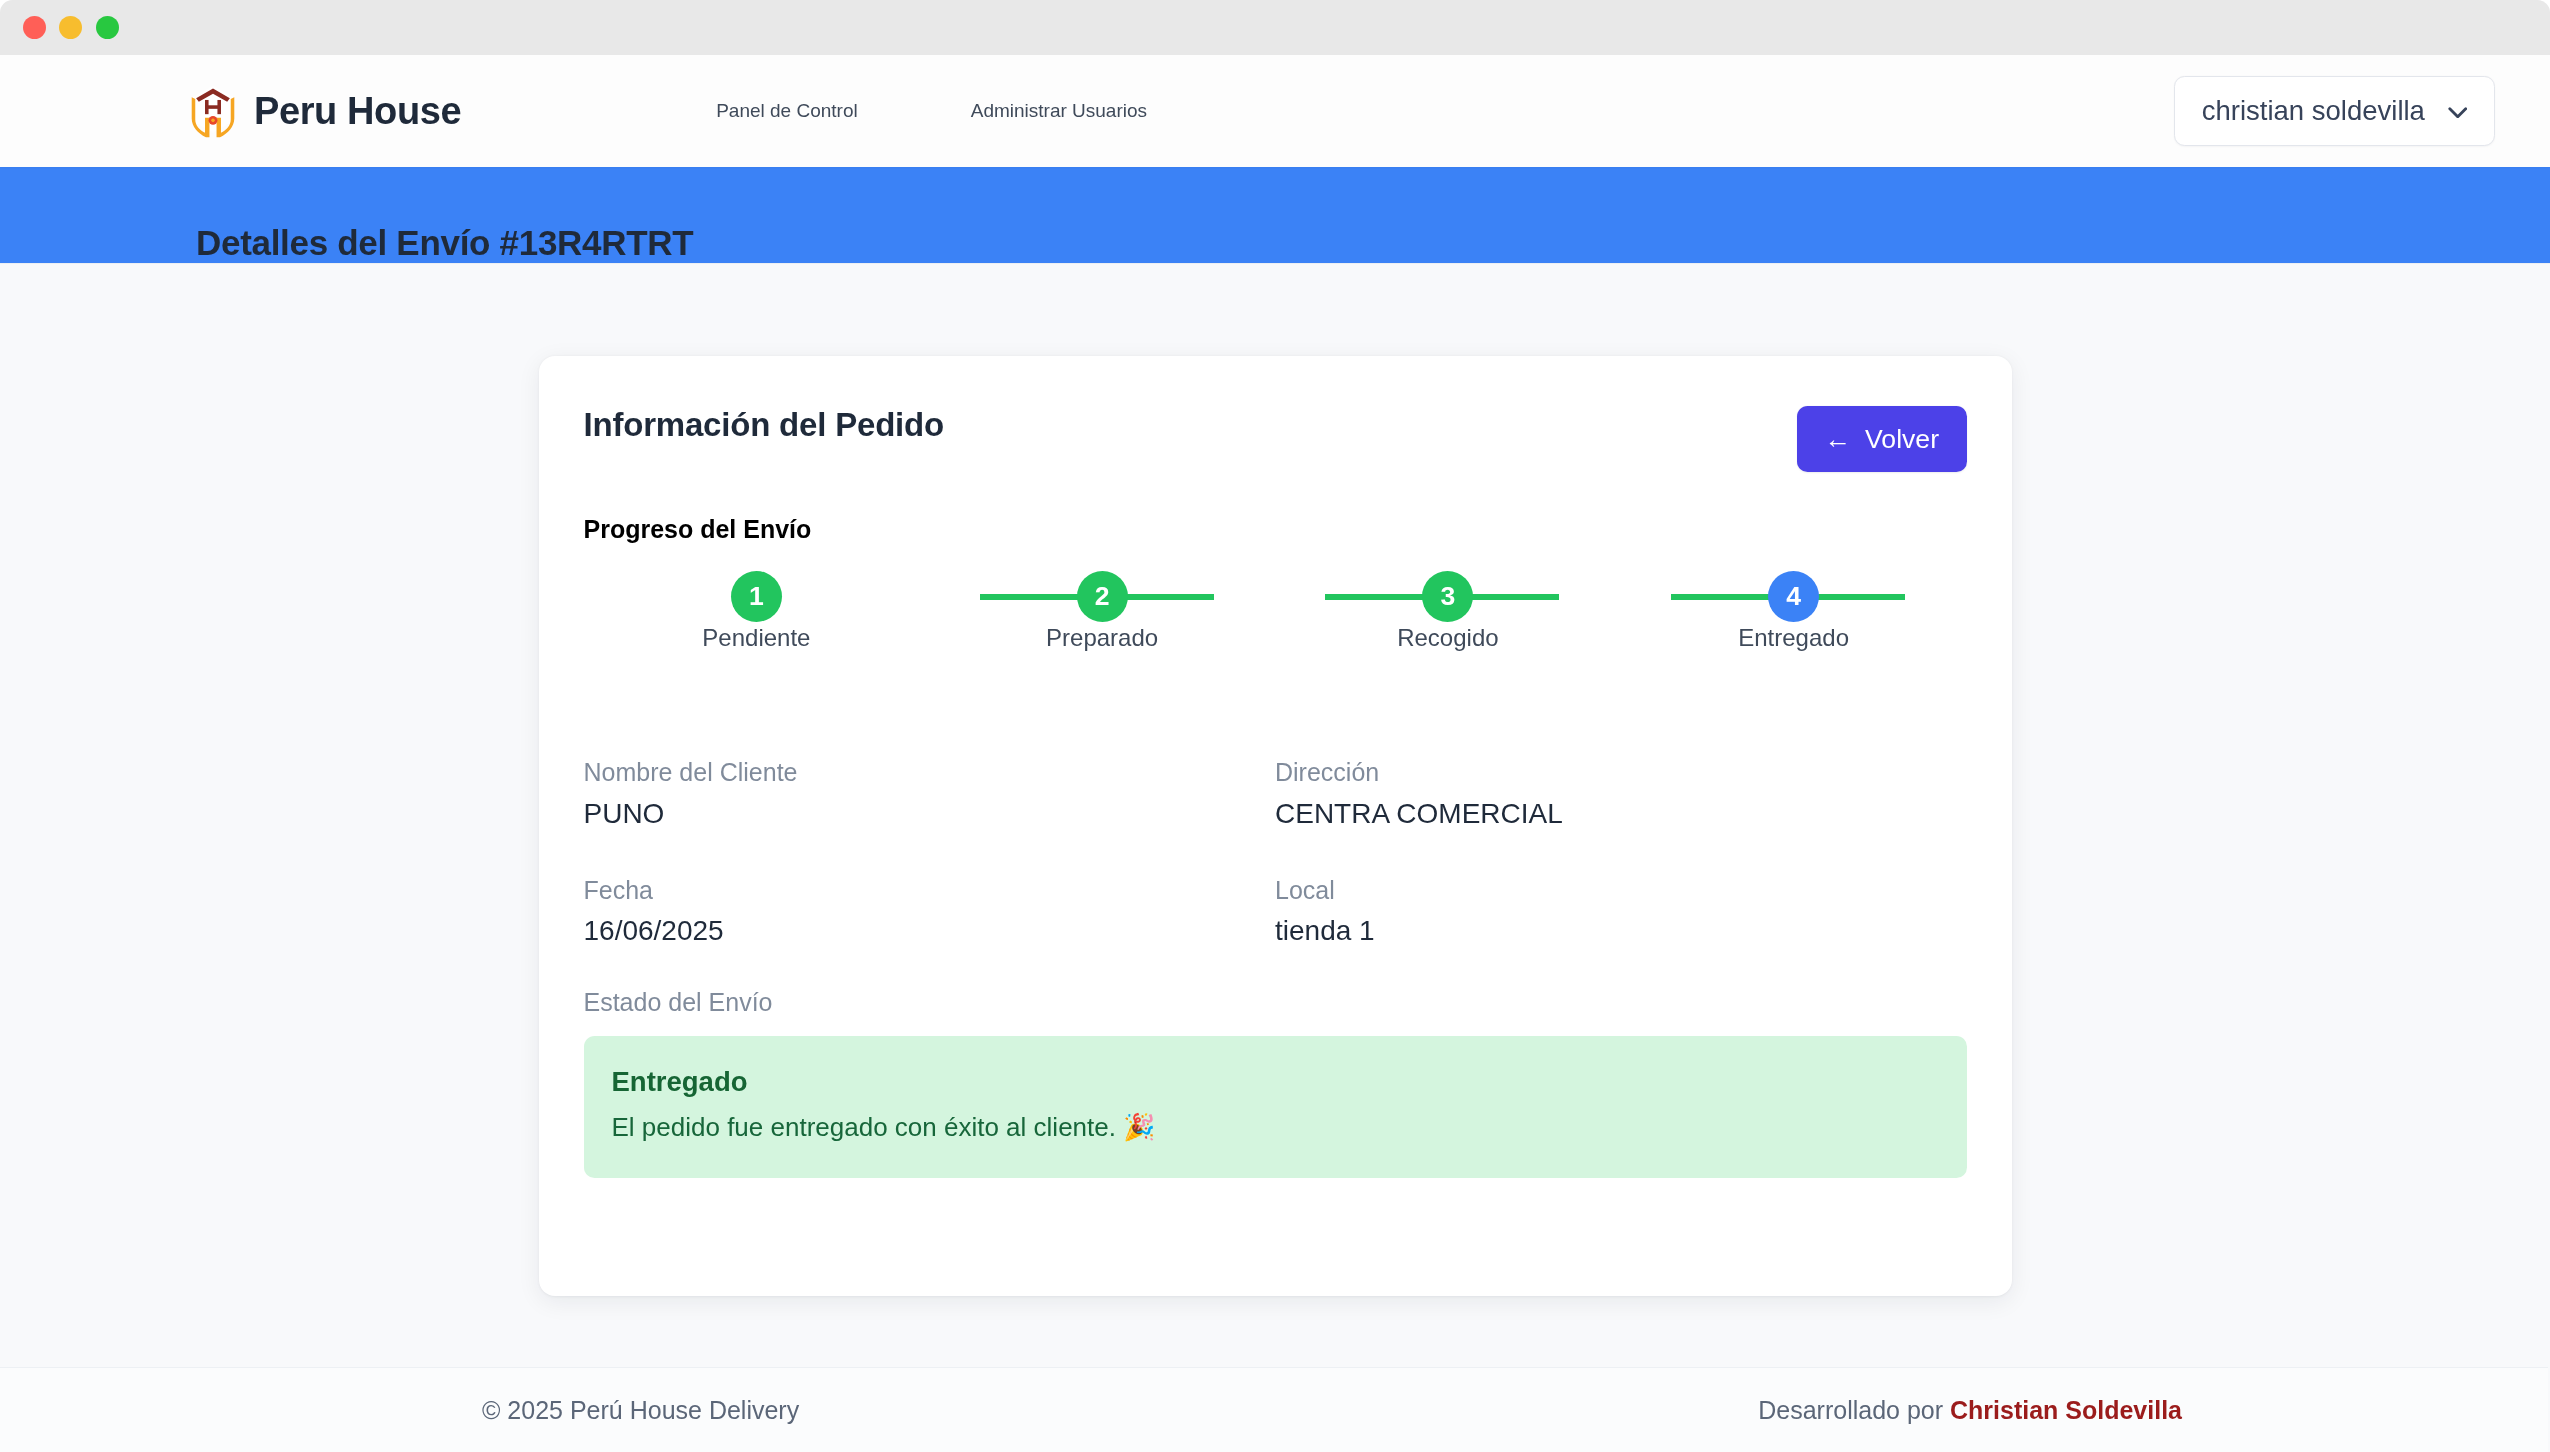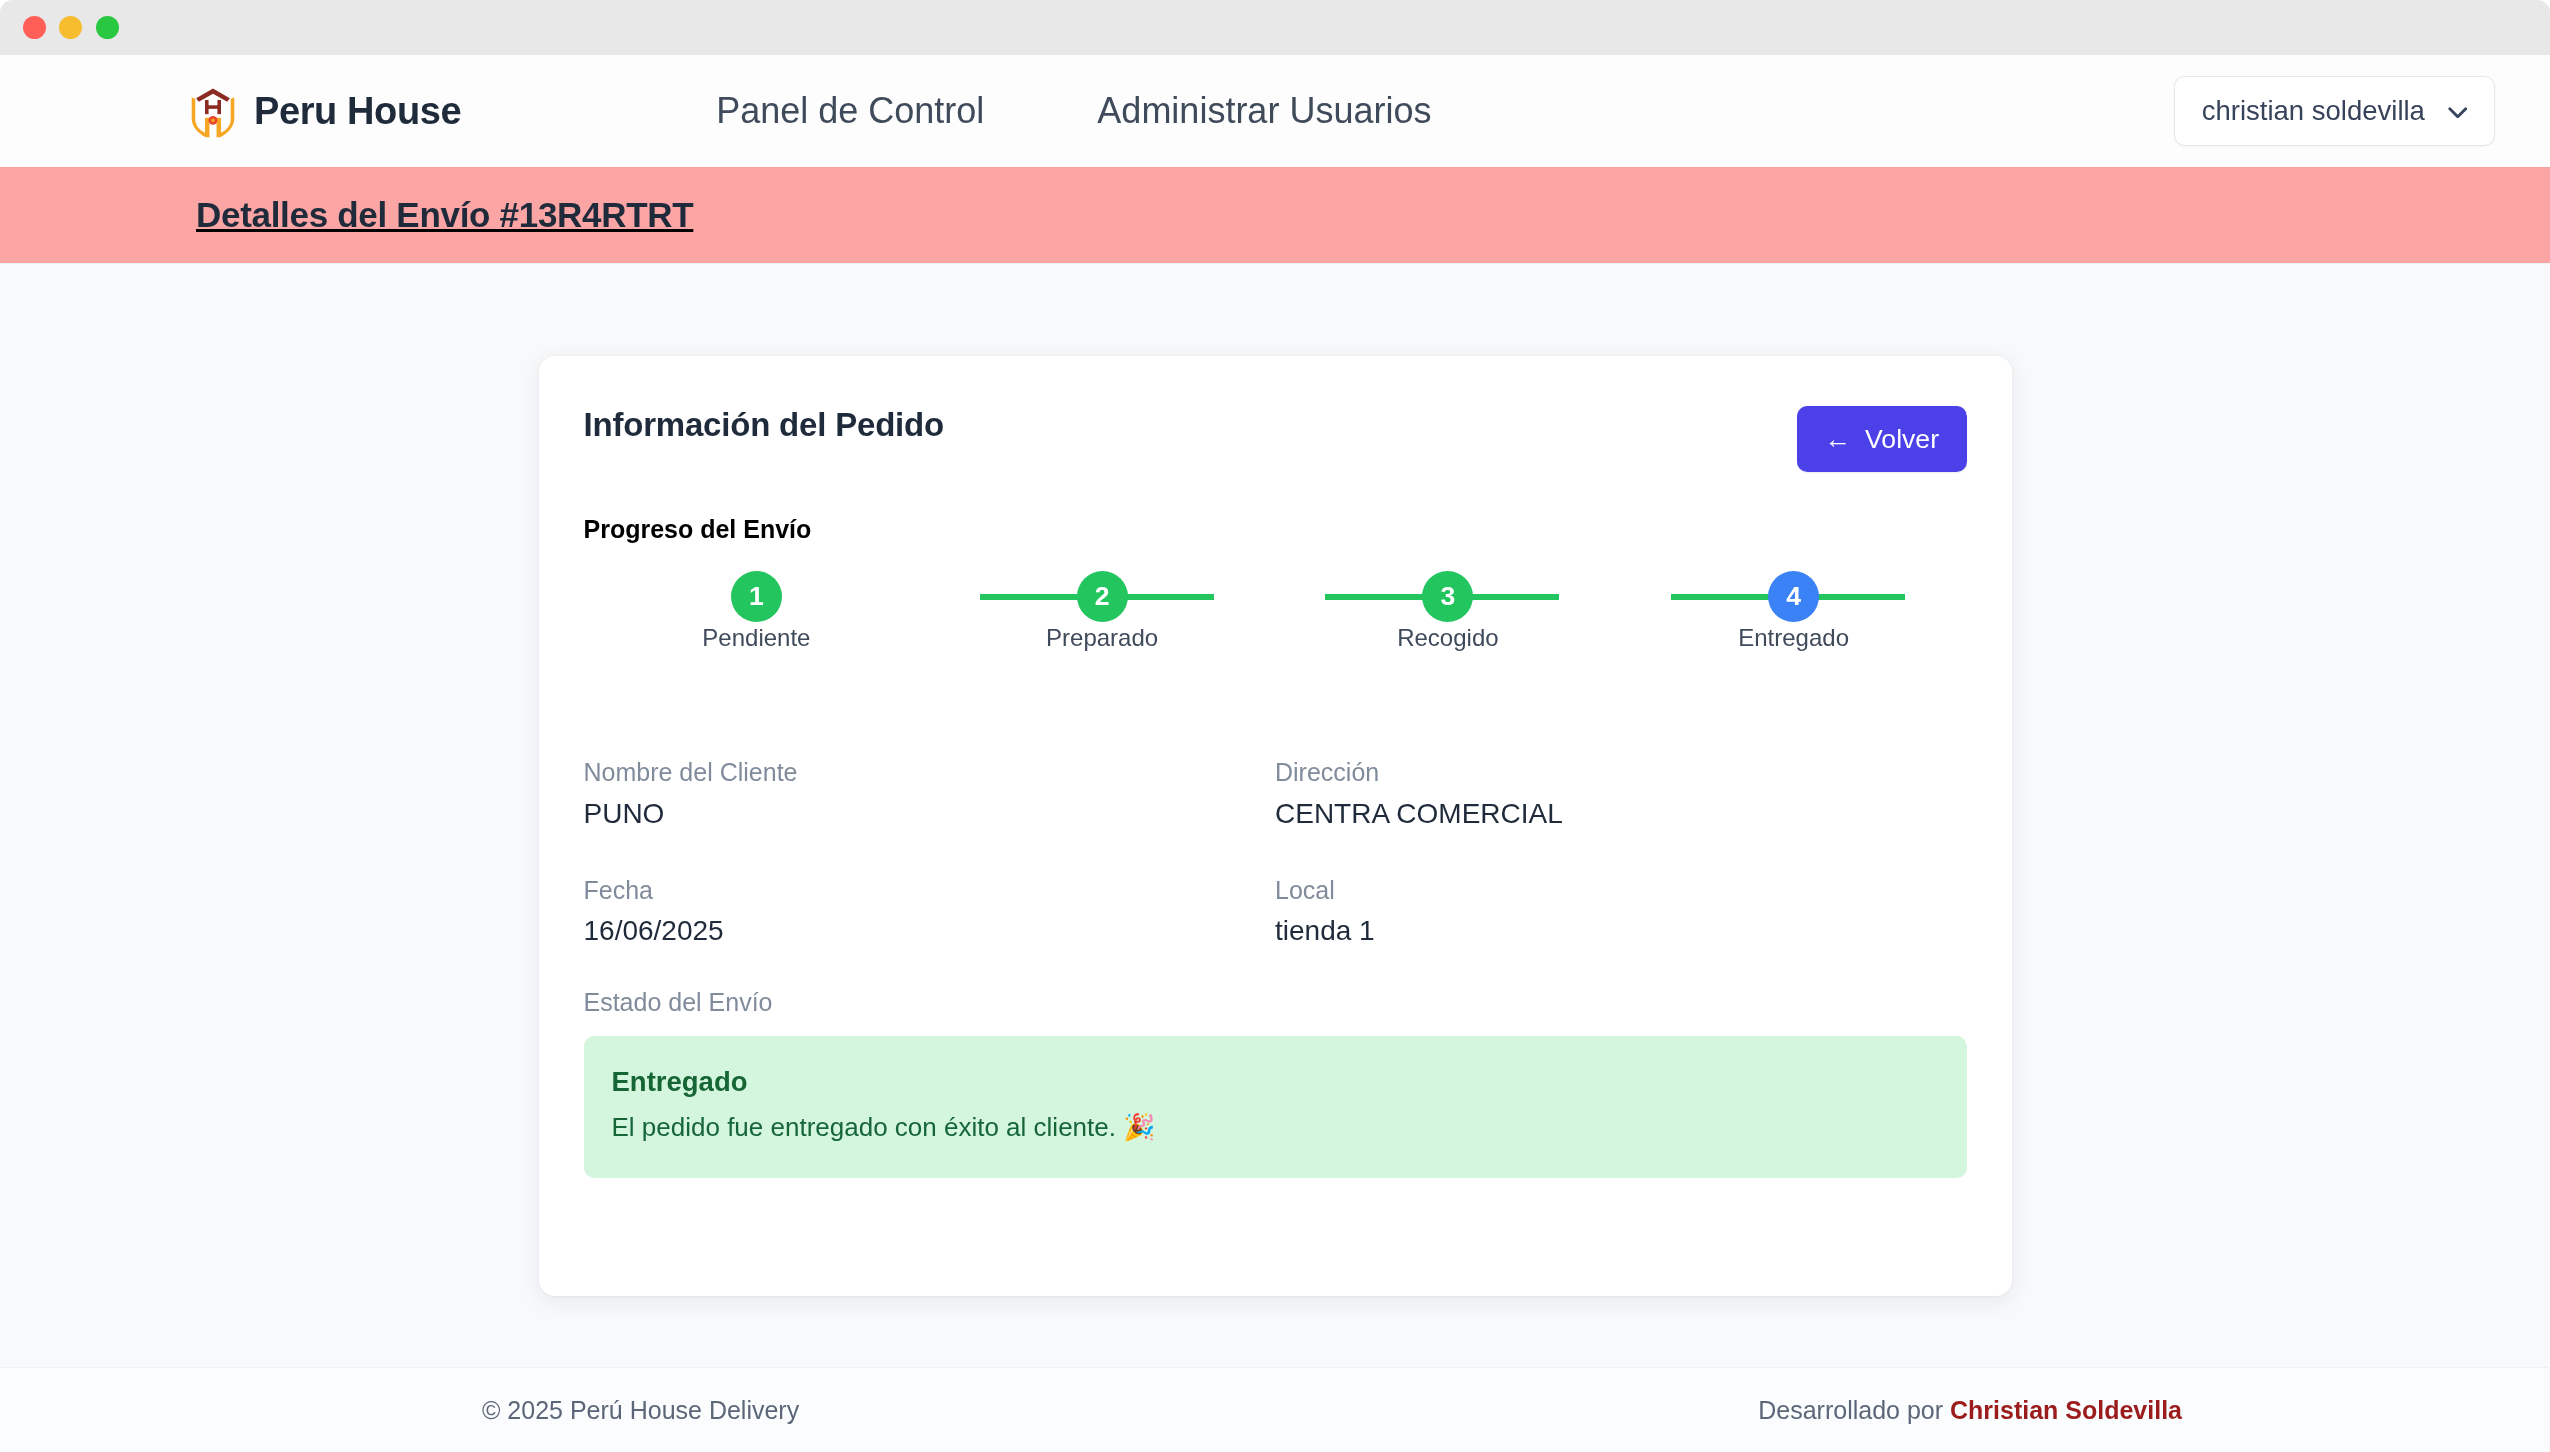--- a/index.html
+++ b/index.html
@@ -38,41 +38,40 @@
     flex:0 0 auto;
   }
   .brand{ display:flex; align-items:center; gap:16px; margin-left:188px; }
   .brand-logo{ width:50px; height:55px; flex:0 0 auto; }
   .brand-name{
     font-size:38px; font-weight:700; color:#1f2a3a; letter-spacing:-0.4px;
     white-space:nowrap;
   }
   .nav-links{ display:flex; align-items:center; gap:0; margin-left:255px; }
   .nav-link{
-    font-size:36px; color:#3f4a5a; white-space:nowrap; cursor:pointer;
+    font-size:19px; color:#3f4a5a; white-space:nowrap; cursor:pointer;
     padding:8.9px 0;
   }
   .nav-link + .nav-link{ margin-left:113px; }
   .user-menu{
     margin-left:auto;
     display:flex; align-items:center; gap:23px;
     border:1.3px solid #e3e6ec; border-radius:10.6px;
     padding:17.7px 26.6px; background:#fff; cursor:pointer;
     box-shadow:0 0.9px 1.8px rgba(16,24,40,.04);
   }
   .user-name{ font-size:27.5px; color:#37435a; white-space:nowrap; }
   .chev{ width:19.5px; height:11.5px; display:block; }
 
   
   .titlebar{
-    background:#fca5a5; height:97px;
-    display:flex; align-items:center;
+    background:#3b82f6; height:97px;
+    display:flex; align-items:flex-end;
     border-bottom:0.9px solid #eceff3;
     flex:0 0 auto;
-    text-decoration:underline;
   }
   .page-title{
     margin-left:196px; font-size:35px; font-weight:700;
     color:#1f2a3a; letter-spacing:-0.3px; white-space:nowrap;
   }
 
   
   .content{
     flex:1 1 auto; position:relative;
     display:flex; justify-content:center;

